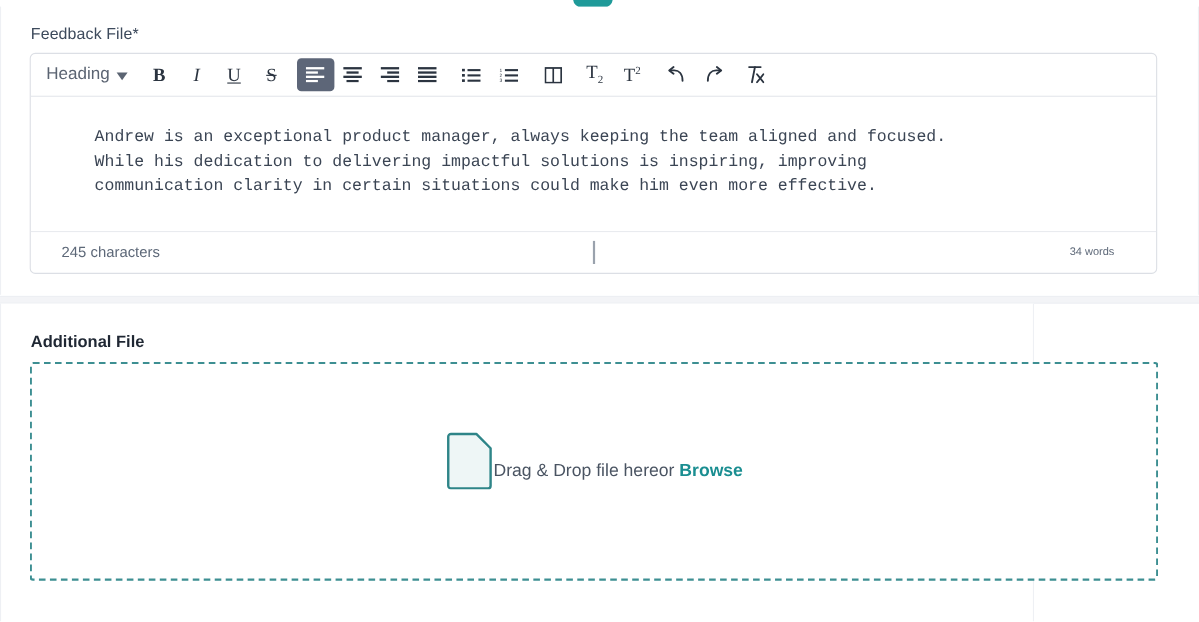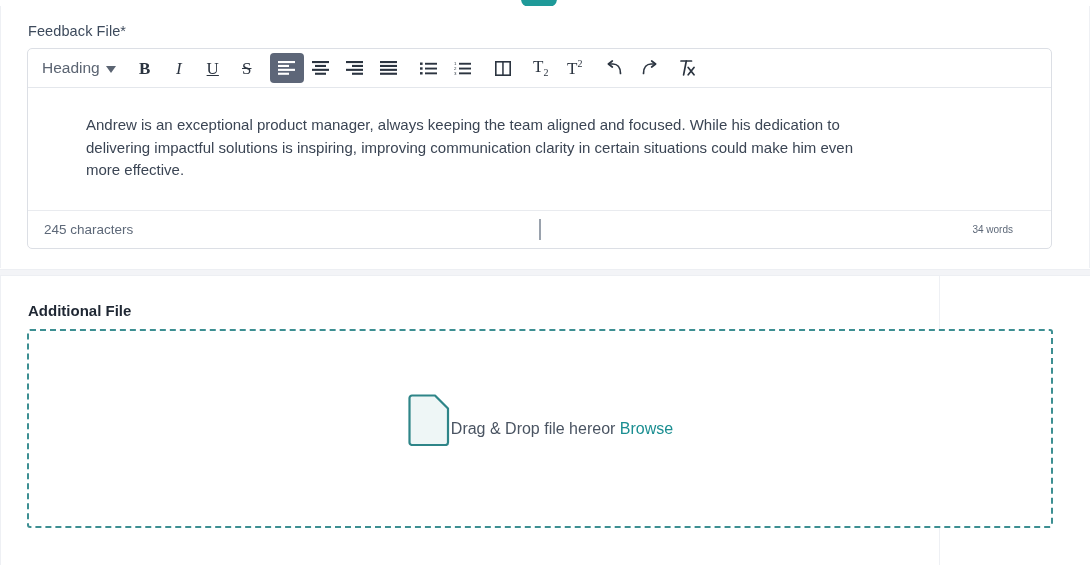--- a/index.html
+++ b/index.html
@@ -128,38 +128,39 @@
   .editor-body {
     position: relative;
     height: 122px;
     padding: 26px 40px 0 58px;
   }
   .editor-text {
     font-size: 15px;
     line-height: 22.5px;
     color: #3b4554;
     max-width: 795px;
+    font-family: Liberation Mono, monospace;
   }
 
   
   .editor-footer {
     position: absolute;
     left: 0;
     bottom: 0;
     width: 100%;
     height: 38px;
     border-top: 1px solid #e9ebef;
     display: flex;
     align-items: center;
     padding: 0 14px;
   }
   .count-left {
     font-size: 13.5px;
     color: #5d6878;
-    margin-left: 2px;
+    margin-left: 14px;
   }
   .count-right {
     font-size: 10px;
     color: #5d6878;
     margin-left: auto;
     margin-right: 24px;
   }
   .resize-handle {
     position: absolute;
     left: 50%;
@@ -227,21 +228,21 @@
     line-height: 24px;
   }
   .dz-line2 {
     font-size: 16px;
     color: #4a5462;
     line-height: 24px;
     margin-top: 1px;
   }
   .browse-link {
     color: #1a8e91;
-    font-weight: normal;
+    font-weight: bold;
     cursor: pointer;
     text-align: right;
   }
 </style>
 </head>
 <body>
 
 <div id="page">
 
   <div class="top-pill"></div>

